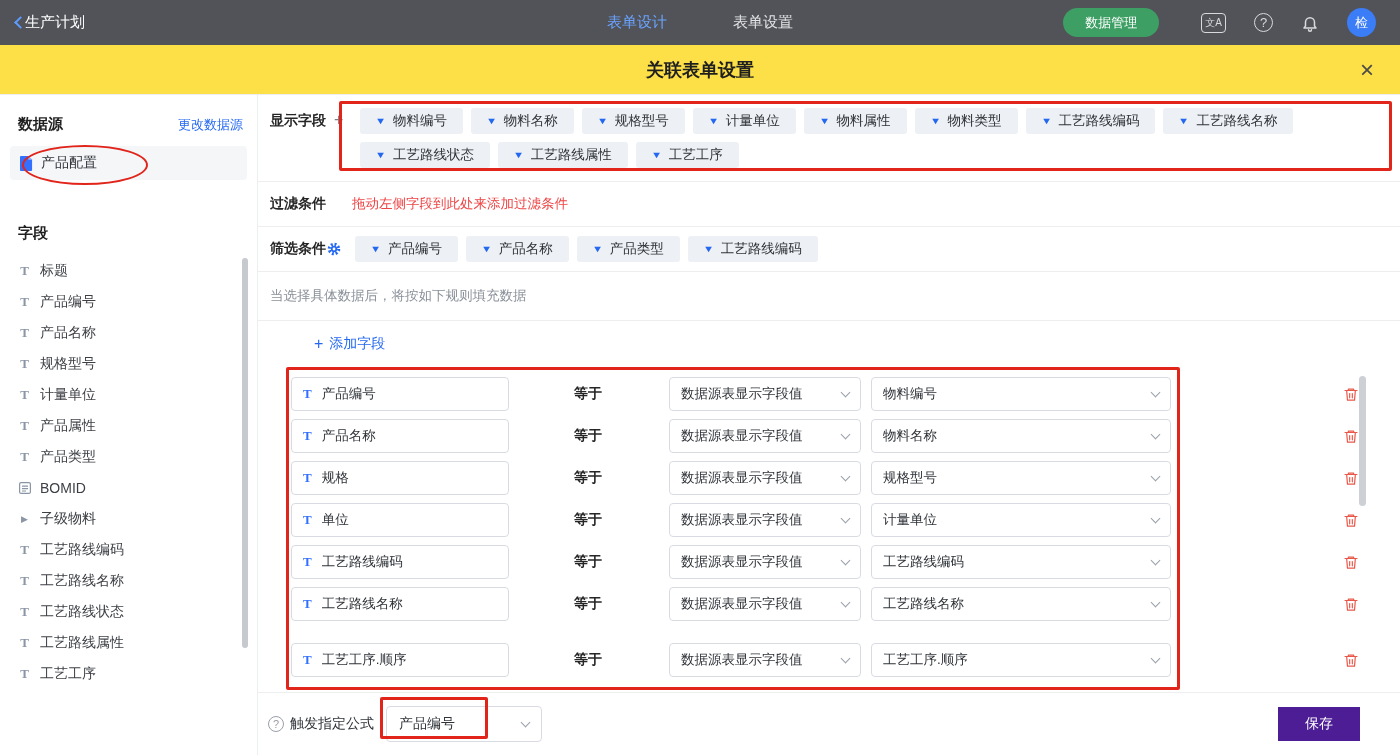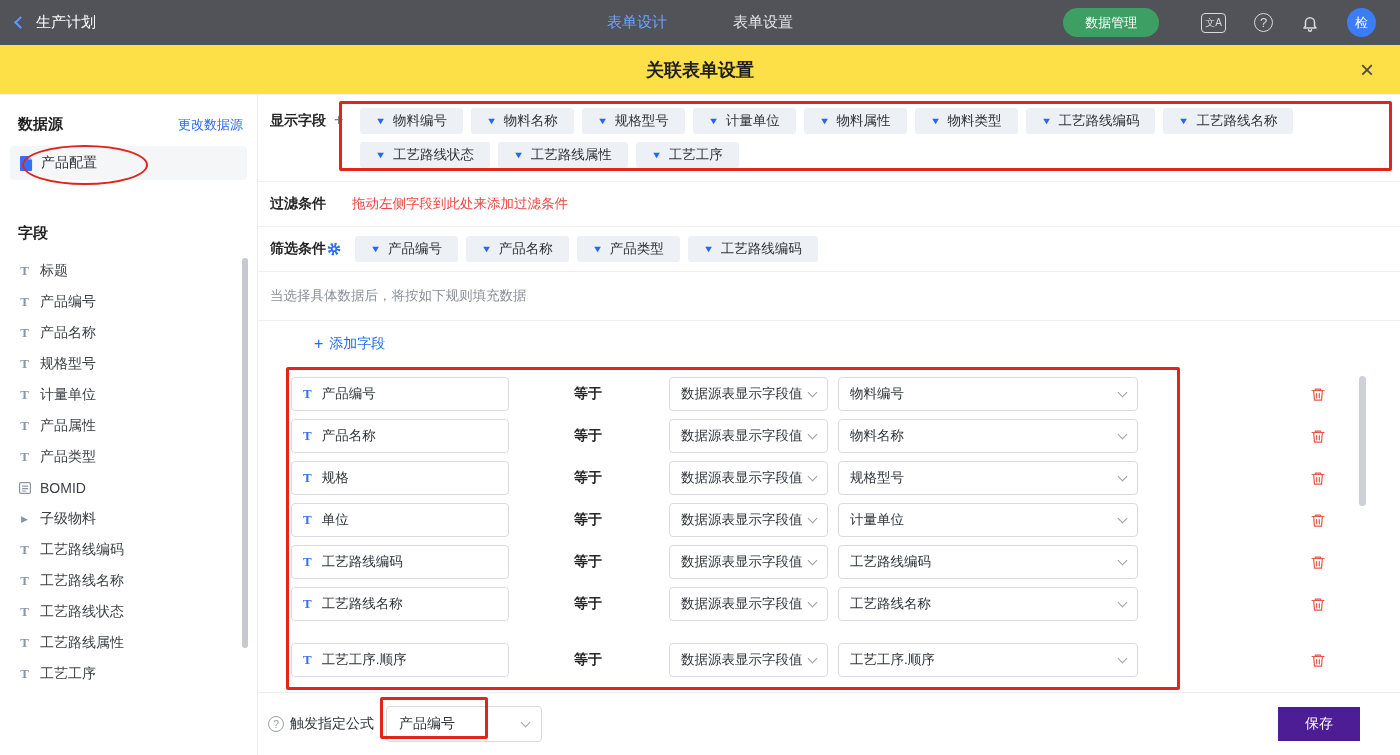--- a/index.html
+++ b/index.html
@@ -1,21 +1,21 @@
 <!DOCTYPE html>
 <html><head>
 <meta charset="utf-8">
 <style>
   * { margin:0; padding:0; box-sizing:border-box; }
   html,body { width:1400px; height:755px; }
   body { font-family:"Liberation Sans","DejaVu Sans",sans-serif; background:#fff; color:#333; position:relative; overflow:hidden; }
 
   
   .topbar { height:45px; background:#515358; display:flex; align-items:center; position:relative; padding:0 24px 0 16px; }
-  .back { display:flex; align-items:center; gap:11px; cursor:pointer; }
+  .back { display:flex; align-items:center; cursor:pointer; }
   .back-chevron { width:9px; height:9px; border-left:2px solid #5e9bff; border-bottom:2px solid #5e9bff; transform:rotate(45deg); }
   .back-label { color:#ffffff; font-size:15px; }
   .tb-center { position:absolute; left:50%; transform:translateX(-50%); display:flex; gap:66px; }
   .tb-tab { color:#e3e4e6; font-size:15px; cursor:pointer; }
   .tb-tab.active { color:#6aa3ff; }
   .tb-right { margin-left:auto; display:flex; align-items:center; gap:28px; }
   .green-pill { background:#3d9f63; color:#fff; border:none; border-radius:15px; height:29px; padding:0 22px; font-size:13px; cursor:pointer; font-family:inherit; }
   .translate-box { border:1.5px solid #d9dadc; border-radius:4px; color:#d9dadc; font-size:10px; padding:2px 3px; cursor:pointer;margin-left:14px; }
   .help-circle { width:19px; height:19px; border:1.5px solid #d9dadc; border-radius:50%; color:#d9dadc; font-size:13px; display:flex; align-items:center; justify-content:center; cursor:pointer; }
   .bell-wrap { display:flex; cursor:pointer; }
@@ -65,21 +65,21 @@
   .rules { height:372px; position:relative; padding:14px 0 0 12px; overflow:hidden; }
   .add-field { display:flex; align-items:center; gap:6px; color:#2468f2; font-size:14px; margin-left:44px; cursor:pointer; width:fit-content; }
   .add-field .plus-glyph { font-size:16px; line-height:1; }
   .rule-rows { margin:24px 0 0 21px; }
   .rule-row { display:flex; align-items:center; margin-bottom:8px; }
   .rule-row.gap-top { margin-top:22px; }
   .rule-field { width:218px; height:34px; border:1px solid #d8dce2; border-radius:4px; display:flex; align-items:center; gap:10px; padding:0 11px; font-size:13.5px; background:#fff; cursor:text; color:#2f3338; }
   .rule-t { font-family:"Liberation Serif","DejaVu Serif",serif; font-size:13px; font-weight:bold; color:#3370ff; }
   .rule-op { margin-left:65px; width:95px; font-size:14px; font-weight:bold; color:#262626; }
   .rule-select { height:34px; border:1px solid #d8dce2; border-radius:4px; display:flex; align-items:center; justify-content:space-between; padding:0 11px; font-size:13.5px; color:#2f3338; background:#fff; cursor:pointer; }
-  .rule-select1 { width:159px; }
+  .rule-select1 { width:192px; }
   .rule-select2 { width:300px; margin-left:10px; }
   .caret { width:7px; height:7px; border-right:1.5px solid #9aa0a8; border-bottom:1.5px solid #9aa0a8; transform:rotate(45deg); margin-top:-4px; flex-shrink:0; }
   .rule-trash { margin-left:172px; cursor:pointer; display:flex; }
   .rules-scrollbar { position:absolute; right:34px; top:55px; width:7px; height:130px; background:#cdd0d4; border-radius:4px; cursor:pointer; }
 
   .footer { height:63px; border-top:1px solid #eceef0; display:flex; align-items:center; padding:0 40px 0 10px; }
   .q-circle { width:16px; height:16px; border:1px solid #9aa0a8; border-radius:50%; color:#9aa0a8; font-size:11px; display:flex; align-items:center; justify-content:center; flex-shrink:0; }
   .trigger-label { font-size:14px; color:#2f3338; margin-left:6px; }
   .trigger-select { width:156px; height:36px; border:1px solid #d8dce2; border-radius:4px; display:flex; align-items:center; justify-content:space-between; padding:0 12px; font-size:14px; margin-left:12px; cursor:pointer; color:#2f3338; }
   .save-btn { margin-left:auto; width:82px; height:34px; background:#4c1d95; color:#fff; border:none; border-radius:0; font-size:14px; cursor:pointer; font-family:inherit; }

